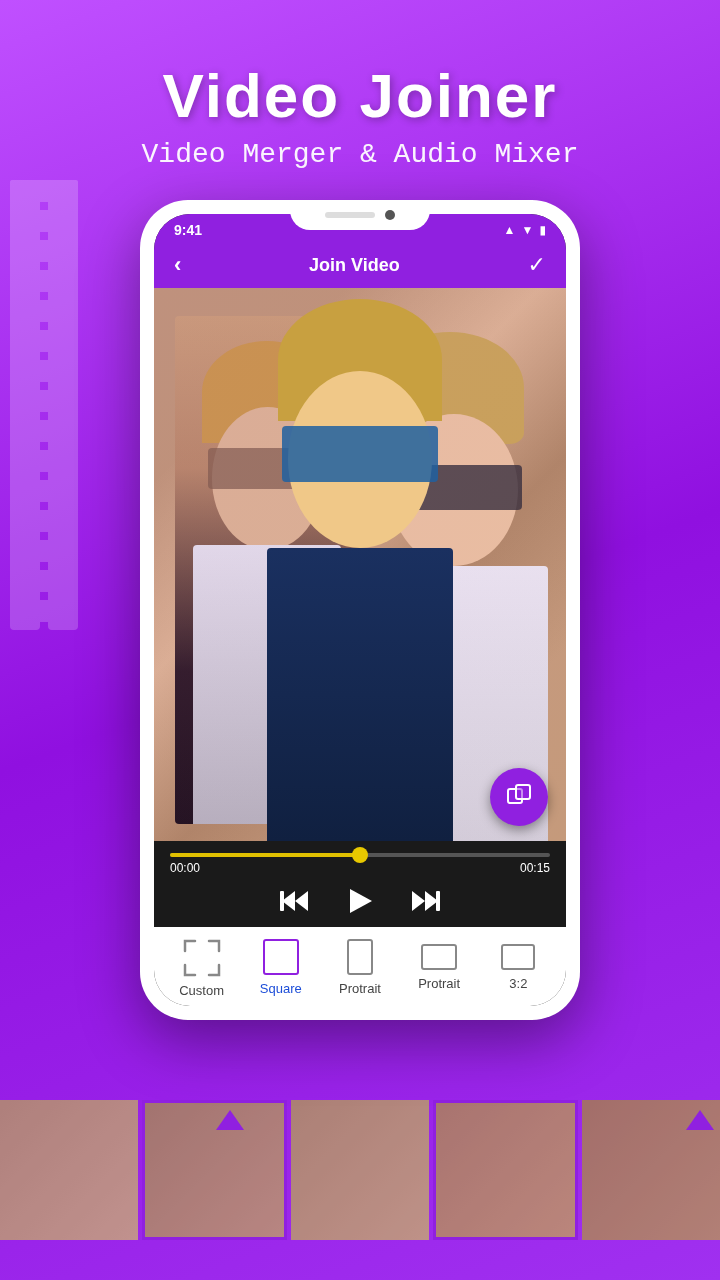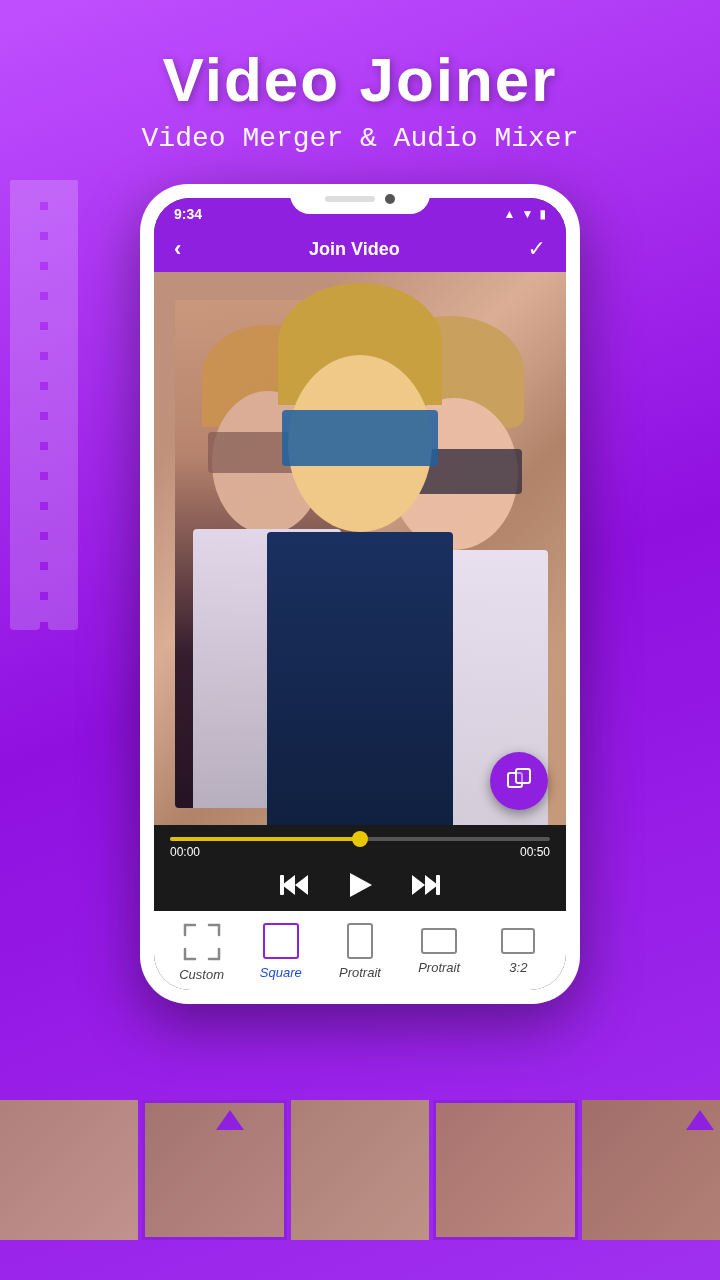--- a/index.html
+++ b/index.html
@@ -17,21 +17,21 @@
       position: absolute;
       inset: 0;
       background: linear-gradient(160deg, #c050ff 0%, #9010e0 50%, #a030f0 100%);
     }
 
     
     .header {
       position: relative;
       z-index: 10;
       text-align: center;
-      padding-top: 44px;
+      padding-top: 60px;
     }
     .header-title {
       font-size: 62px;
       font-weight: 900;
       color: white;
       text-shadow: 2px 2px 8px rgba(0,0,0,0.3);
       letter-spacing: 2px;
     }
     .header-subtitle {
       font-size: 28px;
@@ -405,21 +405,20 @@
       display: flex;
       flex-direction: column;
       align-items: center;
       gap: 6px;
       min-width: 60px;
     }
     .aspect-label {
       font-size: 13px;
       color: #444;
       text-align: center;
-      font-style: italic;
     }
     .aspect-item.active .aspect-label {
       color: #1d4ed8;
     }
 
     
     .filmstrip {
       position: absolute;
       bottom: 0;
       left: 0;
@@ -509,21 +508,21 @@
   <div class="phone">
 
     <div class="phone-notch">
       <div class="notch-speaker"></div>
       <div class="notch-camera"></div>
     </div>
 
     <div class="phone-screen">
 
       <div class="status-bar">
-        <span class="status-time">9:34</span>
+        <span class="status-time">9:41</span>
         <div class="status-icons">
           <span>▲</span>
           <span>▼</span>
           <span>▮</span>
         </div>
       </div>
 
       <div class="app-toolbar">
         <span class="toolbar-back">‹</span>
         <span class="toolbar-title">Join Video</span>
@@ -566,21 +565,21 @@
         </div>
       </div>
 
       <div class="progress-bar-container">
         <div class="progress-bar-track">
           <div class="progress-bar-fill"></div>
           <div class="progress-thumb"></div>
         </div>
         <div class="progress-times">
           <span class="progress-time">00:00</span>
-          <span class="progress-time">00:50</span>
+          <span class="progress-time">00:15</span>
         </div>
       </div>
 
       <div class="playback-controls">
         <span class="ctrl-btn">
           <svg width="30" height="24" viewBox="0 0 30 24" fill="white">
             <polygon points="15,2 2,12 15,22" fill="white"></polygon>
             <polygon points="28,2 15,12 28,22" fill="white"></polygon>
             <rect x="0" y="2" width="4" height="20" fill="white" rx="1"></rect>
           </svg>

